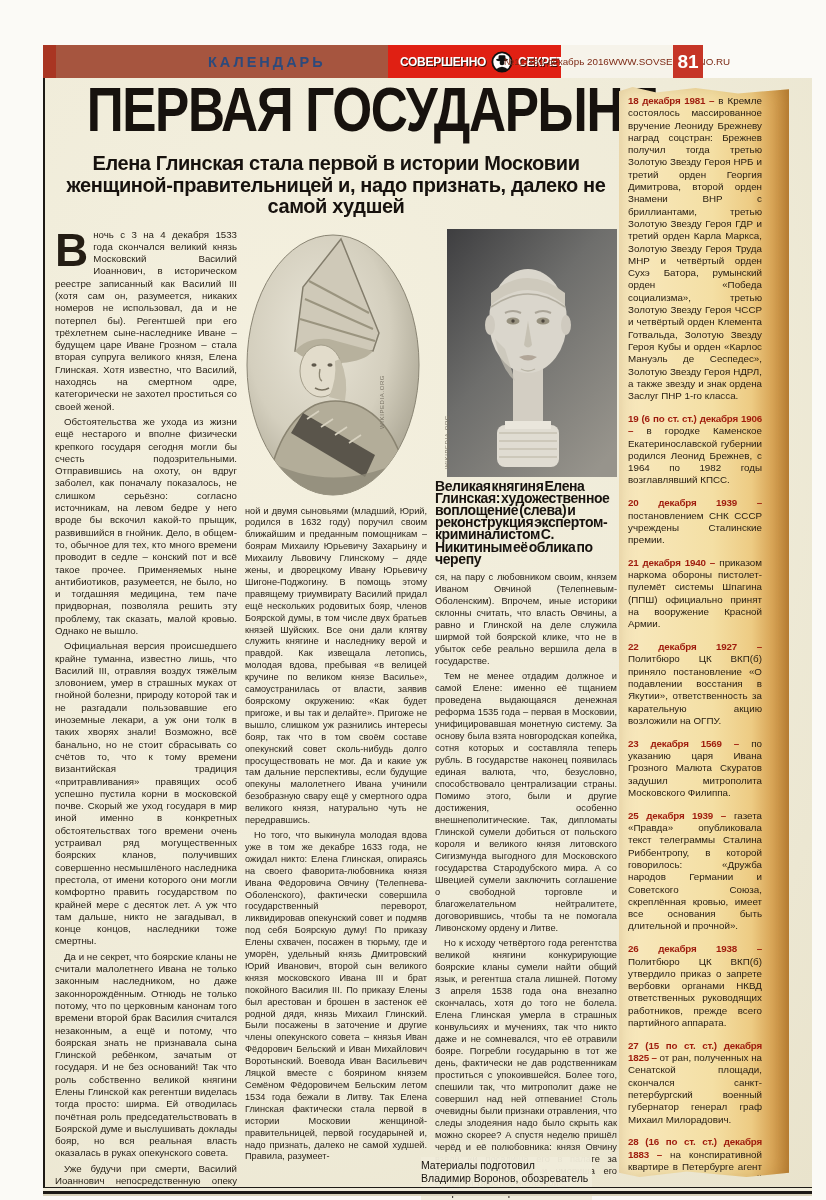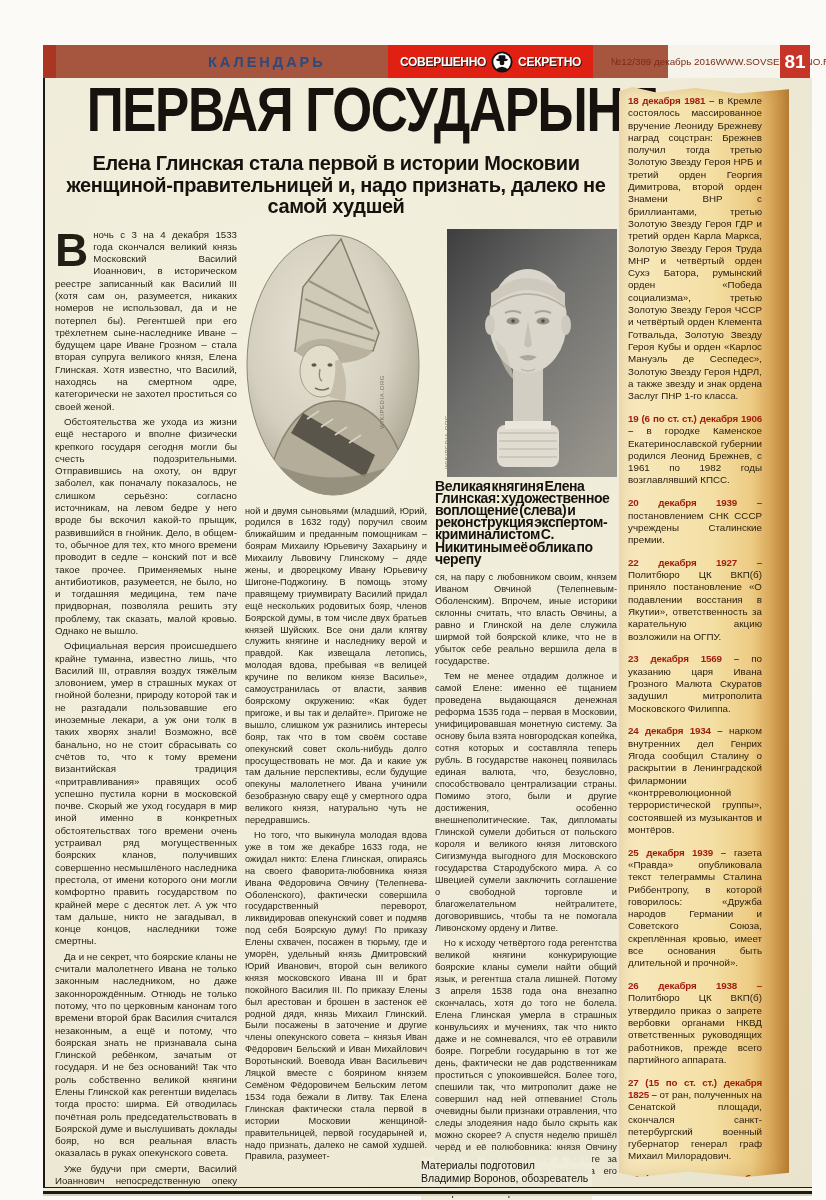--- a/index.html
+++ b/index.html
@@ -1,19 +1,19 @@
 <!DOCTYPE html>
 <html lang="ru"><head>
 <meta charset="utf-8">
 <style>
   html,body{margin:0;padding:0;background:#e9e7e1;}
   .page{position:relative;width:826px;height:1200px;background:#fbfaf6;overflow:hidden;
         font-family:"Liberation Sans",sans-serif;}
   
-  .hbar{position:absolute;left:43px;top:45px;width:767px;height:33px;background:#a6553f;
+  .hbar{position:absolute;left:43px;top:45px;width:660px;height:33px;background:#a6553f;
         display:flex;align-items:center;box-shadow:0 1px 0 #7e3c2b;}
   .hbar-accent{width:13px;height:100%;background:#a93522;}
   .section-label{color:#2c4a7c;font-weight:bold;font-size:14.5px;letter-spacing:3px;margin-left:152px;}
   .brand{position:absolute;left:345px;top:0;height:33px;display:flex;align-items:center;gap:5px;
          background:#e02013;padding:0 12px;color:#fff;font-weight:bold;font-size:12px;
          letter-spacing:-0.3px;text-shadow:1px 1px 0 #3c0f08;}
   .brand-logo{width:22px;height:22px;flex:0 0 auto;}
   .issuebox{position:absolute;right:30px;top:0;width:112px;height:33px;background:#f6f3ea;
             display:flex;flex-direction:row;align-items:center;justify-content:center;
             color:#7c2a16;font-weight:normal;font-size:9.8px;line-height:11.5px;white-space:nowrap;}
@@ -189,25 +189,25 @@
           <div>Материалы подготовил</div>
           <div>Владимир Воронов, обозреватель</div>
           <div>«Совершенно секретно»</div>
         </div>
       </div>
     </div>
 
     <div class="sidebar">
       <div class="sidebar-inner">
         <div class="entry"><span class="d">18 декабря 1981 –</span> <span>в Кремле состоялось массированное вручение Леониду Брежневу наград соцстран: Брежнев получил тогда третью Золотую Звезду Героя НРБ и третий орден Георгия Димитрова, второй орден Знамени ВНР с бриллиантами, третью Золотую Звезду Героя ГДР и третий орден Карла Маркса, Золотую Звезду Героя Труда МНР и четвёртый орден Сухэ Батора, румынский орден «Победа социализма», третью Золотую Звезду Героя ЧССР и четвёртый орден Клемента Готвальда, Золотую Звезду Героя Кубы и орден «Карлос Мануэль де Сеспедес», Золотую Звезду Героя НДРЛ, а также звезду и знак ордена Заслуг ПНР 1-го класса.</span></div>
-        <div class="entry"><span class="d">19 (6 по ст. ст.) декабря 1906 –</span> <span>в городке Каменское Екатеринославской губернии родился Леонид Брежнев, с 1961 по 1982 годы возглавлявший КПСС.</span></div>
+        <div class="entry"><span class="d">19 (6 по ст. ст.) декабря 1906 –</span> <span>в городке Каменское Екатеринославской губернии родился Леонид Брежнев, с 1964 по 1982 годы возглавлявший КПСС.</span></div>
         <div class="entry"><span class="d">20 декабря 1939 –</span> <span>постановлением СНК СССР учреждены Сталинские премии.</span></div>
+        <div class="entry"><span class="d">21 декабря 1940 –</span> <span>приказом наркома обороны пистолет-пулемёт системы Шпагина (ППШ) официально принят на вооружение Красной Армии.</span></div>
         <div class="entry"><span class="d">22 декабря 1927 –</span> <span>Политбюро ЦК ВКП(б) приняло постановление «О подавлении восстания в Якутии», ответственность за карательную акцию возложили на ОГПУ.</span></div>
         <div class="entry"><span class="d">23 декабря 1569 –</span> <span>по указанию царя Ивана Грозного Малюта Скуратов задушил митрополита Московского Филиппа.</span></div>
-        <div class="entry"><span class="d">24 декабря 1934 –</span> <span>нарком внутренних дел Генрих Ягода сообщил Сталину о раскрытии в Ленинградской филармонии «контрреволюционной террористической группы», состоявшей из музыкантов и монтёров.</span></div>
         <div class="entry"><span class="d">25 декабря 1939 –</span> <span>газета «Правда» опубликовала текст телеграммы Сталина Риббентропу, в которой говорилось: «Дружба народов Германии и Советского Союза, скреплённая кровью, имеет все основания быть длительной и прочной».</span></div>
         <div class="entry"><span class="d">26 декабря 1938 –</span> <span>Политбюро ЦК ВКП(б) утвердило приказ о запрете вербовки органами НКВД ответственных руководящих работников, прежде всего партийного аппарата.</span></div>
         <div class="entry"><span class="d">27 (15 по ст. ст.) декабря 1825 –</span> <span>от ран, полученных на Сенатской площади, скончался санкт-петербургский военный губернатор генерал граф Михаил Милорадович.</span></div>
         <div class="entry"><span class="d">28 (16 по ст. ст.) декабря 1883 –</span> <span>на конспиративной квартире в Петербурге агент охранного отделения Сергей Дегаев убил инспектора Петербургского охранного отделения подполковника Георгия Судейкина.</span></div>
 
       </div>
     </div>
 
     <div class="bottomrule"></div>
   </div>

